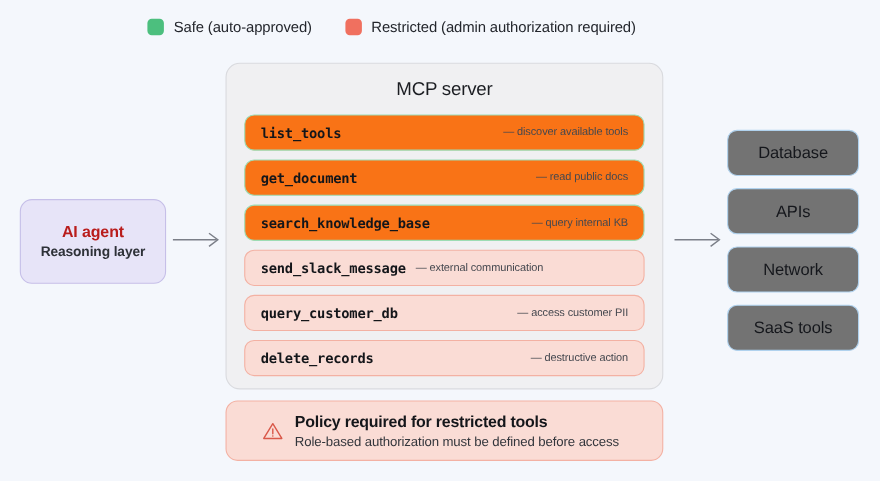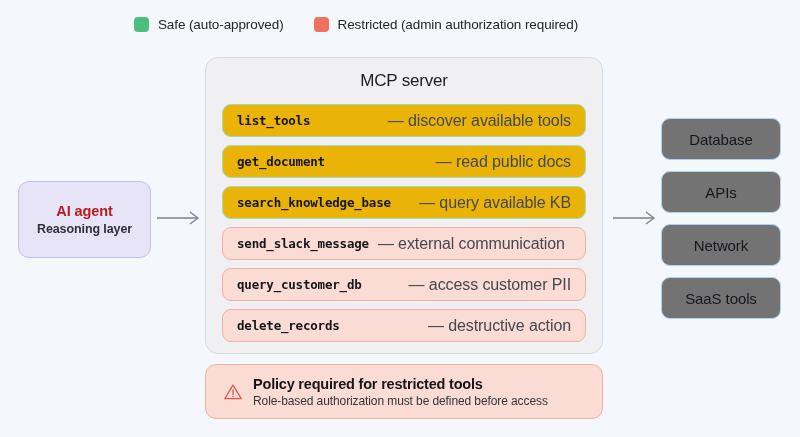--- a/index.html
+++ b/index.html
@@ -107,37 +107,37 @@
     box-sizing: border-box;
     height: 33px;
     border-radius: 9px;
     margin-bottom: 8px;
     display: flex;
     align-items: center;
     padding: 0 14px;
   }
   .tool-row:last-child { margin-bottom: 0; }
   .tool-row.safe {
-    background: #eab308;
+    background: #f97316;
     border: 1px solid #9ddcb4;
   }
   .tool-row.restricted {
     background: #fadcd5;
     border: 1px solid #f3b1a3;
   }
   .tool-name {
     font-family: "DejaVu Sans Mono", monospace;
     font-size: 12.5px;
     font-weight: bold;
     color: #14161a;
     white-space: nowrap;
     letter-spacing: -0.2px;
   }
   .tool-desc {
-    font-size: 16px;
+    font-size: 10px;
     color: #45484f;
     white-space: nowrap;
     letter-spacing: -0.1px;
     margin-left: auto;
   }
   
   .tool-row.tight .tool-desc { margin-left: 9px; }
 
   
   #policy-box {
@@ -145,21 +145,21 @@
     left: 205px;
     top: 364px;
     width: 398px;
     height: 55px;
     box-sizing: border-box;
     background: #fadcd5;
     border: 1px solid #f3b1a3;
     border-radius: 11px;
     display: flex;
     align-items: center;
-    padding: 0 17px;
+    padding: 0 32px;
     gap: 10px;
   }
   #warning-icon { flex: none; margin-top: 1px; }
   #policy-text { display: flex; flex-direction: column; gap: 2px; }
   #policy-title {
     font-size: 14.5px;
     font-weight: bold;
     color: #14161a;
     letter-spacing: -0.2px;
   }
@@ -225,21 +225,21 @@
     <span class="tool-desc">— discover available tools</span>
   </div>
 
   <div class="tool-row safe">
     <span class="tool-name">get_document</span>
     <span class="tool-desc">— read public docs</span>
   </div>
 
   <div class="tool-row safe">
     <span class="tool-name">search_knowledge_base</span>
-    <span class="tool-desc">— query available KB</span>
+    <span class="tool-desc">— query internal KB</span>
   </div>
 
   <div class="tool-row restricted tight">
     <span class="tool-name">send_slack_message</span>
     <span class="tool-desc">— external communication</span>
   </div>
 
   <div class="tool-row restricted">
     <span class="tool-name">query_customer_db</span>
     <span class="tool-desc">— access customer PII</span>

